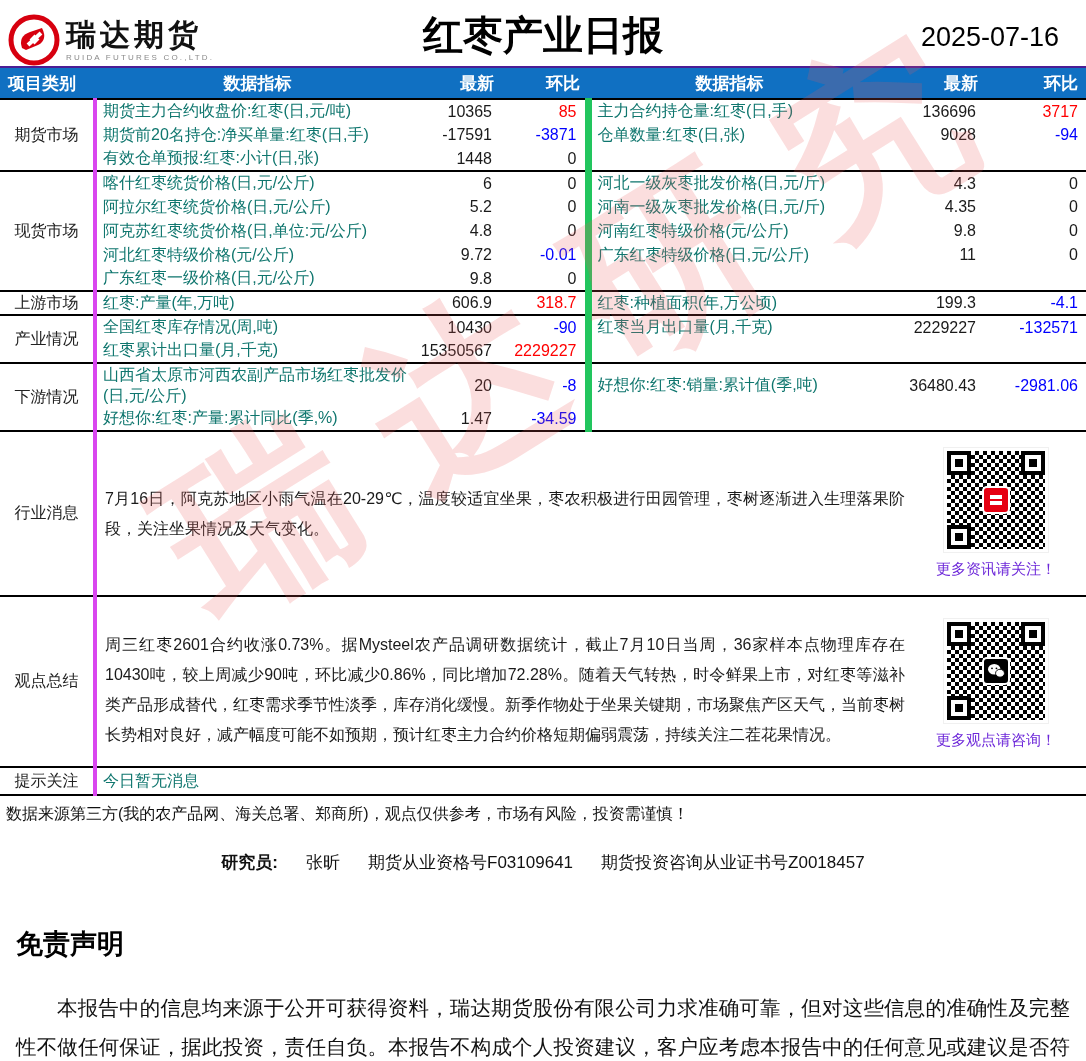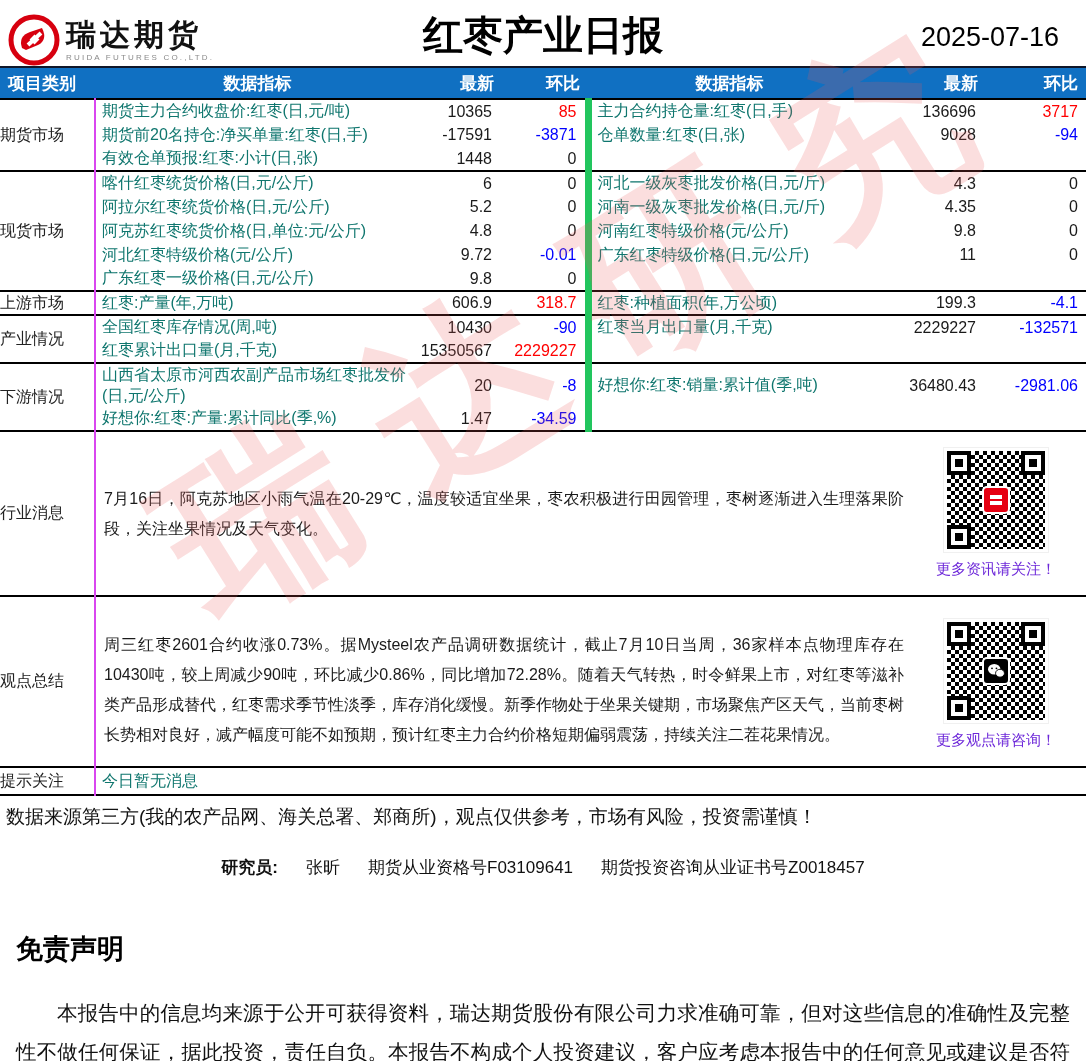--- a/index.html
+++ b/index.html
@@ -21,27 +21,27 @@
   
   .wm { position:absolute; left:60px; top:190px; width:1060px; text-align:center;
     transform:rotate(-32deg); transform-origin:center; font-size:185px; font-weight:bold;
     letter-spacing:55px; color:rgba(236,92,92,0.20); pointer-events:none; z-index:5;
     white-space:nowrap; }
 
   
   table { width:1086px; border-collapse:collapse; table-layout:fixed; }
   thead tr { height:32px; }
   thead th { background:#1070C2; color:#fff; font-size:17px; font-weight:bold; }
-  thead { border-top:2px solid #0f172a; }
+  thead { border-top:2px solid #4c1d95; }
   th.h-cat { text-align:left; padding-left:8px; }
   th.h-latest, th.h-chg { text-align:right; padding-right:8px; }
   tbody { border-top:2px solid #000; }
   table { border-bottom:2px solid #000; }
   td { font-size:16px; vertical-align:middle; }
-  .cat { border-right:2px solid #d946ef; font-size:16px; color:#222; }
+  .cat { text-align:center; border-right:4px solid #d946ef; font-size:16px; color:#222; }
   .ind { text-align:left; padding-left:6px; color:#0f766e; }
   .r-ind { border-left:7px solid #22c55e; }
   .val { text-align:right; padding-right:10px; }
   .chg { text-align:right; padding-right:8px; }
   .chg.pos { color:#FF0000; }
   .chg.neg { color:#0000FF; }
   tbody.sec-data tr { height:24px; }
   tbody.sec-spot tr { height:24px; }
   tr.tall { height:44px !important; }
   tbody.sec-msg tr { height:152px; }
@@ -63,21 +63,21 @@
   .f.tl{ top:0; left:0; } .f.tr{ top:0; right:0; } .f.bl{ bottom:0; left:0; }
   .qr-center { position:absolute; inset:0; margin:auto; width:28px; height:28px;
     border-radius:5px; border:2px solid #fff; display:flex; align-items:center;
     justify-content:center; }
   .qr-center.red { background:#e60012; }
   .qr-center.blk { background:#000; }
   .qr-caption { margin-top:8px; font-family:"DejaVu Serif","Liberation Serif",serif;
     font-size:15px; color:#6d28d9; }
 
   
-  .src-note { padding:8px 6px 0 6px; font-size:19px; color:#111; }
+  .src-note { padding:8px 6px 0 6px; font-size:16px; color:#111; }
   .researcher { margin-top:26px; display:flex; justify-content:center; gap:28px;
     font-size:17px; color:#111; }
   .researcher .lbl { font-weight:bold; }
   .disclaimer { margin-top:52px; padding:0 16px; }
   .disclaimer h2 { font-size:27px; font-weight:bold; color:#000; }
   .disclaimer p { margin-top:26px; font-size:20.5px; line-height:39px; text-align:justify;
     text-indent:2em; color:#111; }
 </style>
 </head>
 <body>

